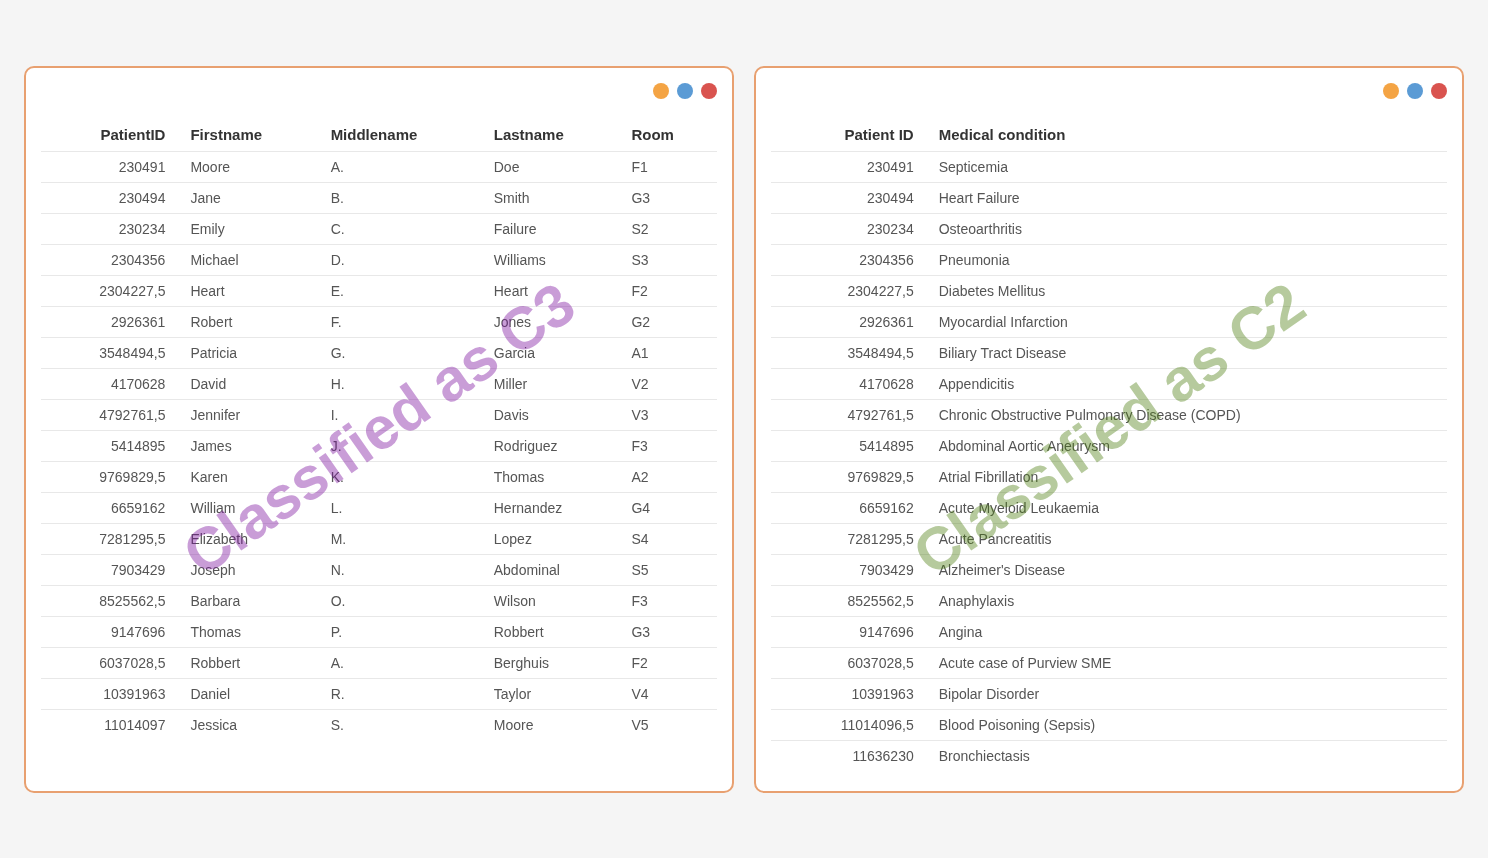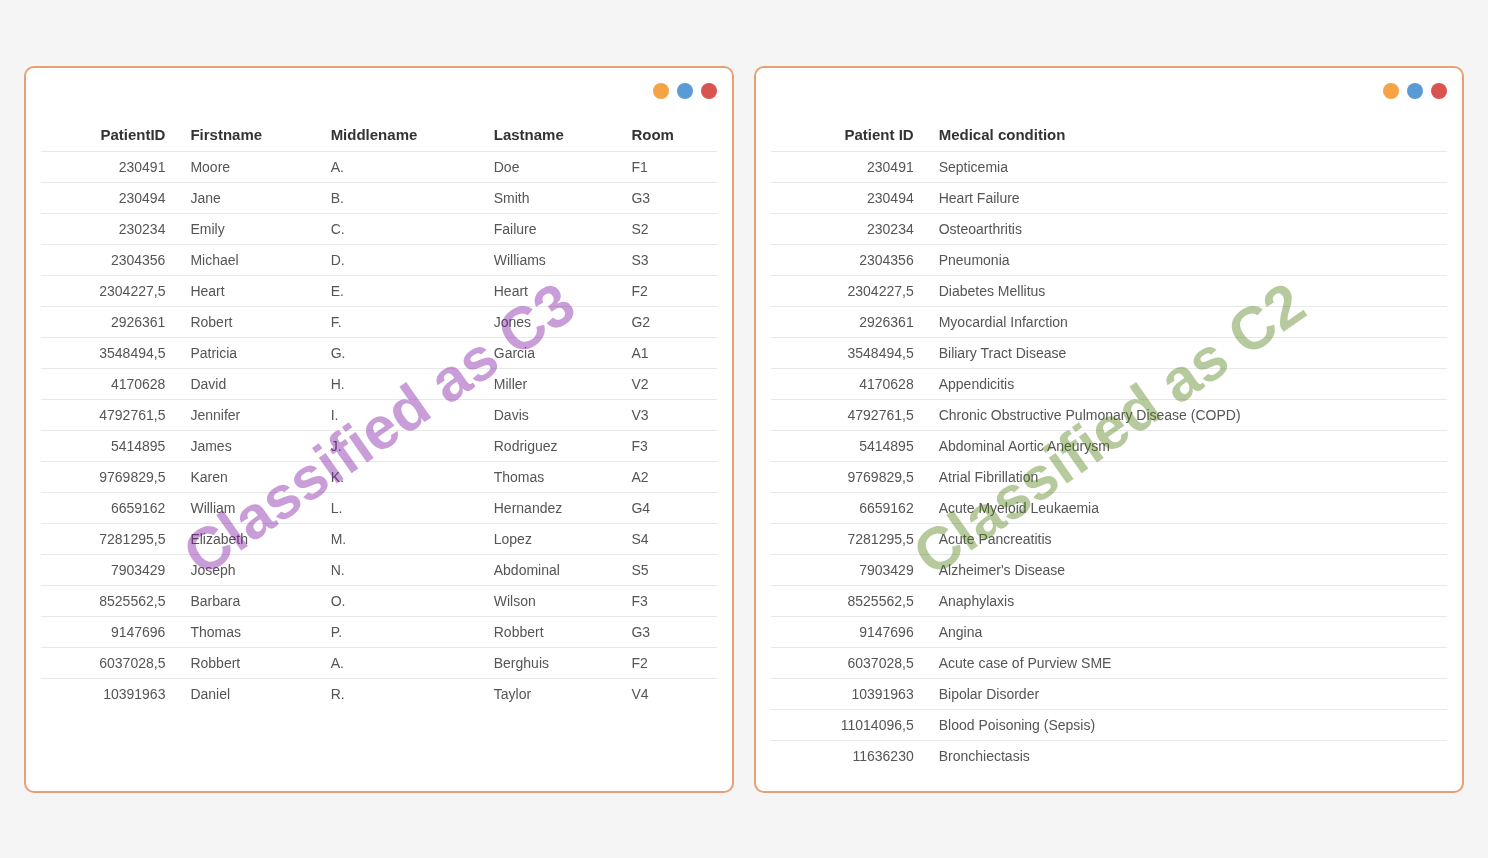--- a/index.html
+++ b/index.html
@@ -226,20 +226,27 @@
             <td>Berghuis</td>
             <td>F2</td>
           </tr>
           <tr>
             <td>10391963</td>
             <td>Daniel</td>
             <td>R.</td>
             <td>Taylor</td>
             <td>V4</td>
           </tr>
+          <tr>
+            <td>11014097</td>
+            <td>Jessica</td>
+            <td>S.</td>
+            <td>Moore</td>
+            <td>V5</td>
+          </tr>
         </tbody>
     </table>
   </div>
 
   <div class="panel">
     <div class="panel-controls">
       <div class="dot dot-orange"></div>
       <div class="dot dot-blue"></div>
       <div class="dot dot-red"></div>
     </div>

